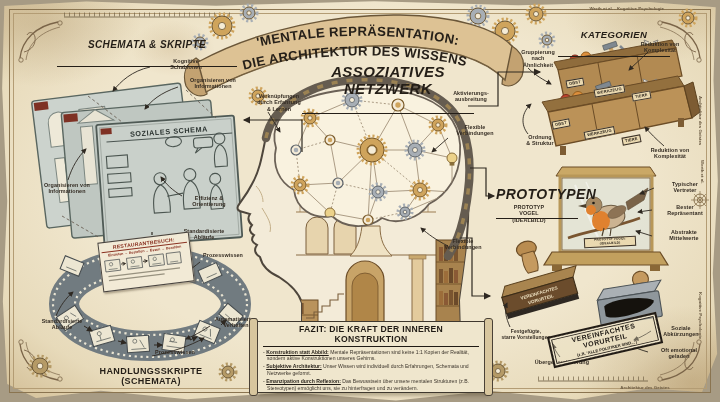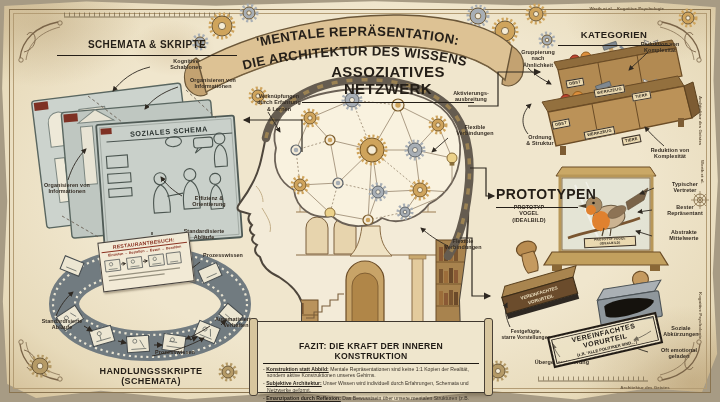--- a/index.html
+++ b/index.html
@@ -14,41 +14,41 @@
       radial-gradient(ellipse at 50% 45%, #f0e6cd 55%, #e7daba 80%, #d3bf97 98%);
     clip-path:polygon(0.6% 1.5%,12% 0.4%,30% 1.4%,52% 0.3%,72% 1.3%,90% 0.5%,99.4% 1.8%,
       99.1% 20%,99.7% 45%,99% 68%,99.6% 88%,97.5% 97.5%,90% 96.6%,80% 99.4%,68% 97.2%,
       55% 99.6%,40% 97.6%,26% 99.3%,14% 97.2%,5% 99%,1% 95.5%,0.4% 75%,1% 50%,0.3% 22%);}
   .frame{position:absolute;inset:9px;border:1.2px solid #8a7450;pointer-events:none;}
   .frame2{position:absolute;inset:13px;border:1px solid #b39c74;pointer-events:none;}
   svg text{font-family:"Liberation Sans",sans-serif;}
   .lbl{position:absolute;font-size:5.4px;line-height:1.18;font-weight:700;color:#332b22;
        text-align:center;white-space:pre-line;letter-spacing:.1px;}
   .h{position:absolute;font-weight:800;color:#241e17;text-align:center;letter-spacing:.4px;
-     border-bottom:1.4px solid #241e17;padding-bottom:5px;}
+     border-bottom:1.4px solid #241e17;padding-bottom:16px;font-style:italic;}
   .h2{position:absolute;font-weight:800;color:#241e17;text-align:center;letter-spacing:.4px;}
   .tiny{position:absolute;font-size:4.4px;color:#6a5a42;font-weight:700;}
   .vert{transform-origin:left top;transform:rotate(90deg);white-space:nowrap;}
   .plaque{position:absolute;background:#ead9b0;border:0.5px solid #3a3129;color:#2b241c;
           font-weight:800;font-size:4px;padding:0 2px;line-height:1.5;letter-spacing:.2px;}
   #soziales-title{position:absolute;left:106px;top:127px;width:126px;transform:rotate(-4deg);
       font-size:7.2px;font-weight:800;letter-spacing:.6px;color:#2b3330;text-align:center;
       border-bottom:.8px solid #4a5450;padding-bottom:1px;}
   #card{position:absolute;left:100px;top:237px;width:86px;transform:rotate(-7deg);
         background:#f2ead6;border:1px solid #4a4540;box-shadow:1px 2px 2px rgba(60,45,25,.35);
         padding:2px 2px 3px 2px;}
   #card .ct{font-size:5.2px;font-weight:800;color:#8a3222;text-align:center;letter-spacing:.2px;
         border-bottom:.6px solid #8a3222;padding-bottom:.5px;}
   #card .cs{font-size:3.55px;font-weight:700;color:#8a3222;text-align:center;margin-top:1px;}
   #fazit{position:absolute;left:256px;top:321px;width:228px;height:70px;background:#efe6cd;
          border:1.8px solid #3f382e;box-shadow:2px 3px 3px rgba(70,55,30,.3);}
   #fazit:before,#fazit:after{content:"";position:absolute;top:-4px;bottom:-4px;width:7px;
          background:#d8c69e;border:1.2px solid #4a4136;border-radius:3px;}
   #fazit:before{left:-8px}#fazit:after{right:-8px}
-  #fazit .fh{font-size:8.6px;font-weight:800;text-align:center;color:#1f1a14;margin:19px 6px 2px 6px;
+  #fazit .fh{font-size:8.6px;font-weight:800;text-align:center;color:#1f1a14;margin:2px 6px 2px 6px;
          border-bottom:1.1px solid #1f1a14;padding-bottom:1.5px;letter-spacing:.3px;}
   .bullet{font-size:5.1px;line-height:1.3;color:#3a332a;margin:1.5px 7px 0 10px;text-indent:-4px;}
   .bullet:before{content:"- ";font-weight:800;}
   .bullet b{color:#241e17;text-decoration:underline;}
   #imprint{position:absolute;left:549px;top:324px;width:104px;transform:rotate(-13deg);
      border:2px solid #221c16;box-shadow:inset 0 0 0 1.5px #efe5cb, inset 0 0 0 2.4px #221c16;
      padding:3px 2px;text-align:center;color:#1f1a15;background:rgba(238,228,200,.35);}
   #imprint .i1{font-size:7px;font-weight:800;letter-spacing:.5px;line-height:1.12;}
   #imprint .i3{font-size:4.1px;font-weight:700;margin-top:1px;}
 </style>

